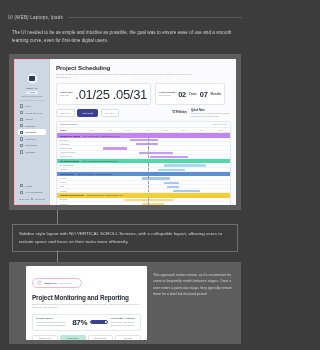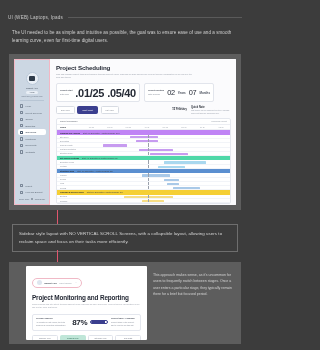--- a/index.html
+++ b/index.html
@@ -83,22 +83,22 @@
   .mc-sub {
     font-size: 2.1px; color: #9aa0ab; margin-top: 1.5px; line-height: 1.6; max-width: 140px;
   }
   .mc-row { display: flex; gap: 4px; margin-top: 4px; align-items: stretch; }
   .mc-card {
     border: .5px solid #e2e5ec; border-radius: 2px; background: #fff;
     padding: 2.5px 3px; display: flex; align-items: center; gap: 3px;
   }
   .mc-card-lbl { font-size: 2px; color: #8a909c; line-height: 1.7; }
   .mc-card-lbl b { display: block; color: #4b515d; font-size: 2.1px; font-weight: bold; }
-  .mc-date { font-size: 11px; font-weight: bold; color: #262b36; letter-spacing: -.3px; }
-  .mc-big { font-size: 7.4px; font-weight: normal; color: #262b36; letter-spacing: -.3px; text-align: center; }
+  .mc-date { font-size: 13px; font-weight: normal; color: #262b36; letter-spacing: -.3px; }
+  .mc-big { font-size: 7.4px; font-weight: bold; color: #262b36; letter-spacing: -.3px; text-align: center; }
   .mc-unit { font-size: 3px; color: #4b515d; font-weight: bold; }
 
   .mc-btns { display: flex; gap: 2.5px; margin-top: 3.5px; align-items: center; }
   .btn {
     font-size: 2.1px; padding: 1.6px 4px; border-radius: 1.5px;
     border: .5px solid #d8dce3; color: #7b818d; background: #fff; white-space: nowrap;
   }
   .btn.primary { background: #3b3f8f; border-color: #3b3f8f; color: #fff; }
   .mc-right-meta { margin-left: auto; display: flex; gap: 4px; align-items: flex-start; }
   .meta-blk { display: flex; flex-direction: column; }
@@ -271,21 +271,21 @@
         <div class="mc-title">Project Scheduling</div>
         <div class="mc-sub">Plan and manage project tasks and timelines through different views. Calendar for daily and weekly view for timeline visualization so we can see the work and timing.</div>
 
         <div class="mc-row">
           <div class="mc-card">
             <div class="mc-card-lbl">
               <b>Project Start</b>
               <span>Date/Time</span>
             </div>
             <div class="mc-date">.01/25</div>
-            <div class="mc-date">.05/40</div>
+            <div class="mc-date">.05/31</div>
           </div>
 
           <div class="mc-card">
             <div class="mc-card-lbl">
               <b>Project Duration</b>
               <span>Total Timeline</span>
             </div>
             <div class="mc-big">02</div>
             <div class="mc-unit">Years</div>
             <div class="mc-big">07</div>

